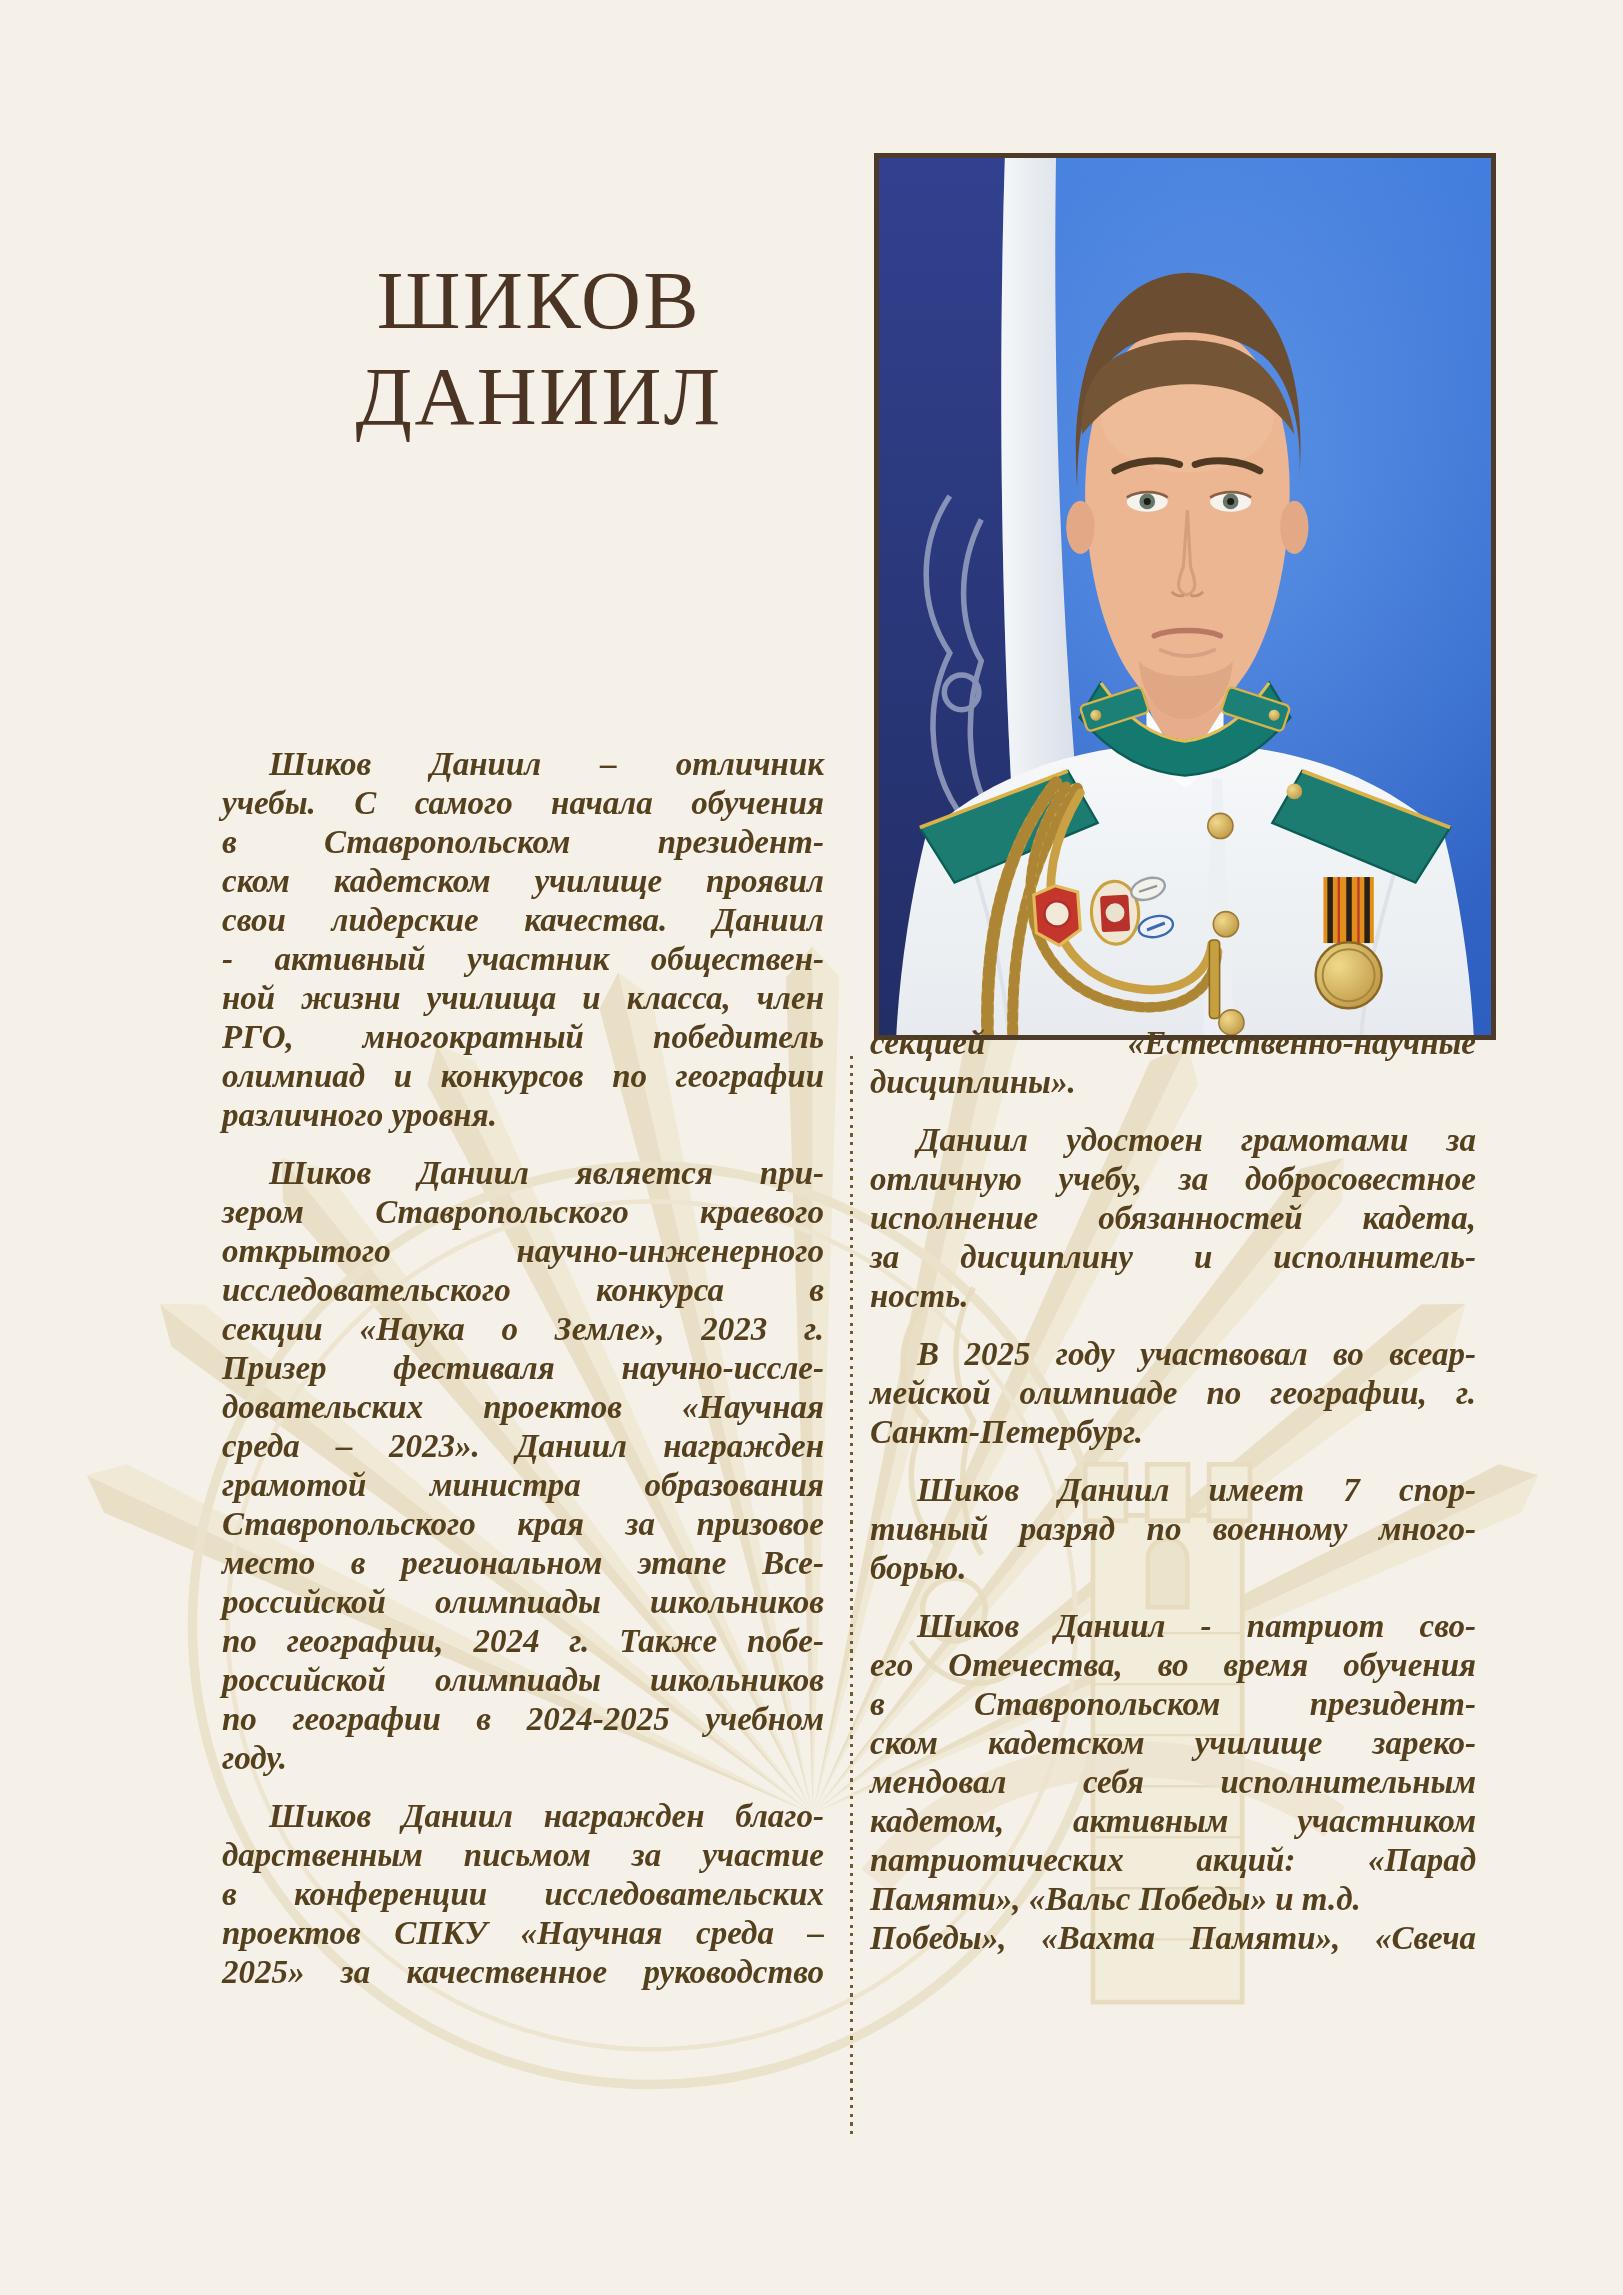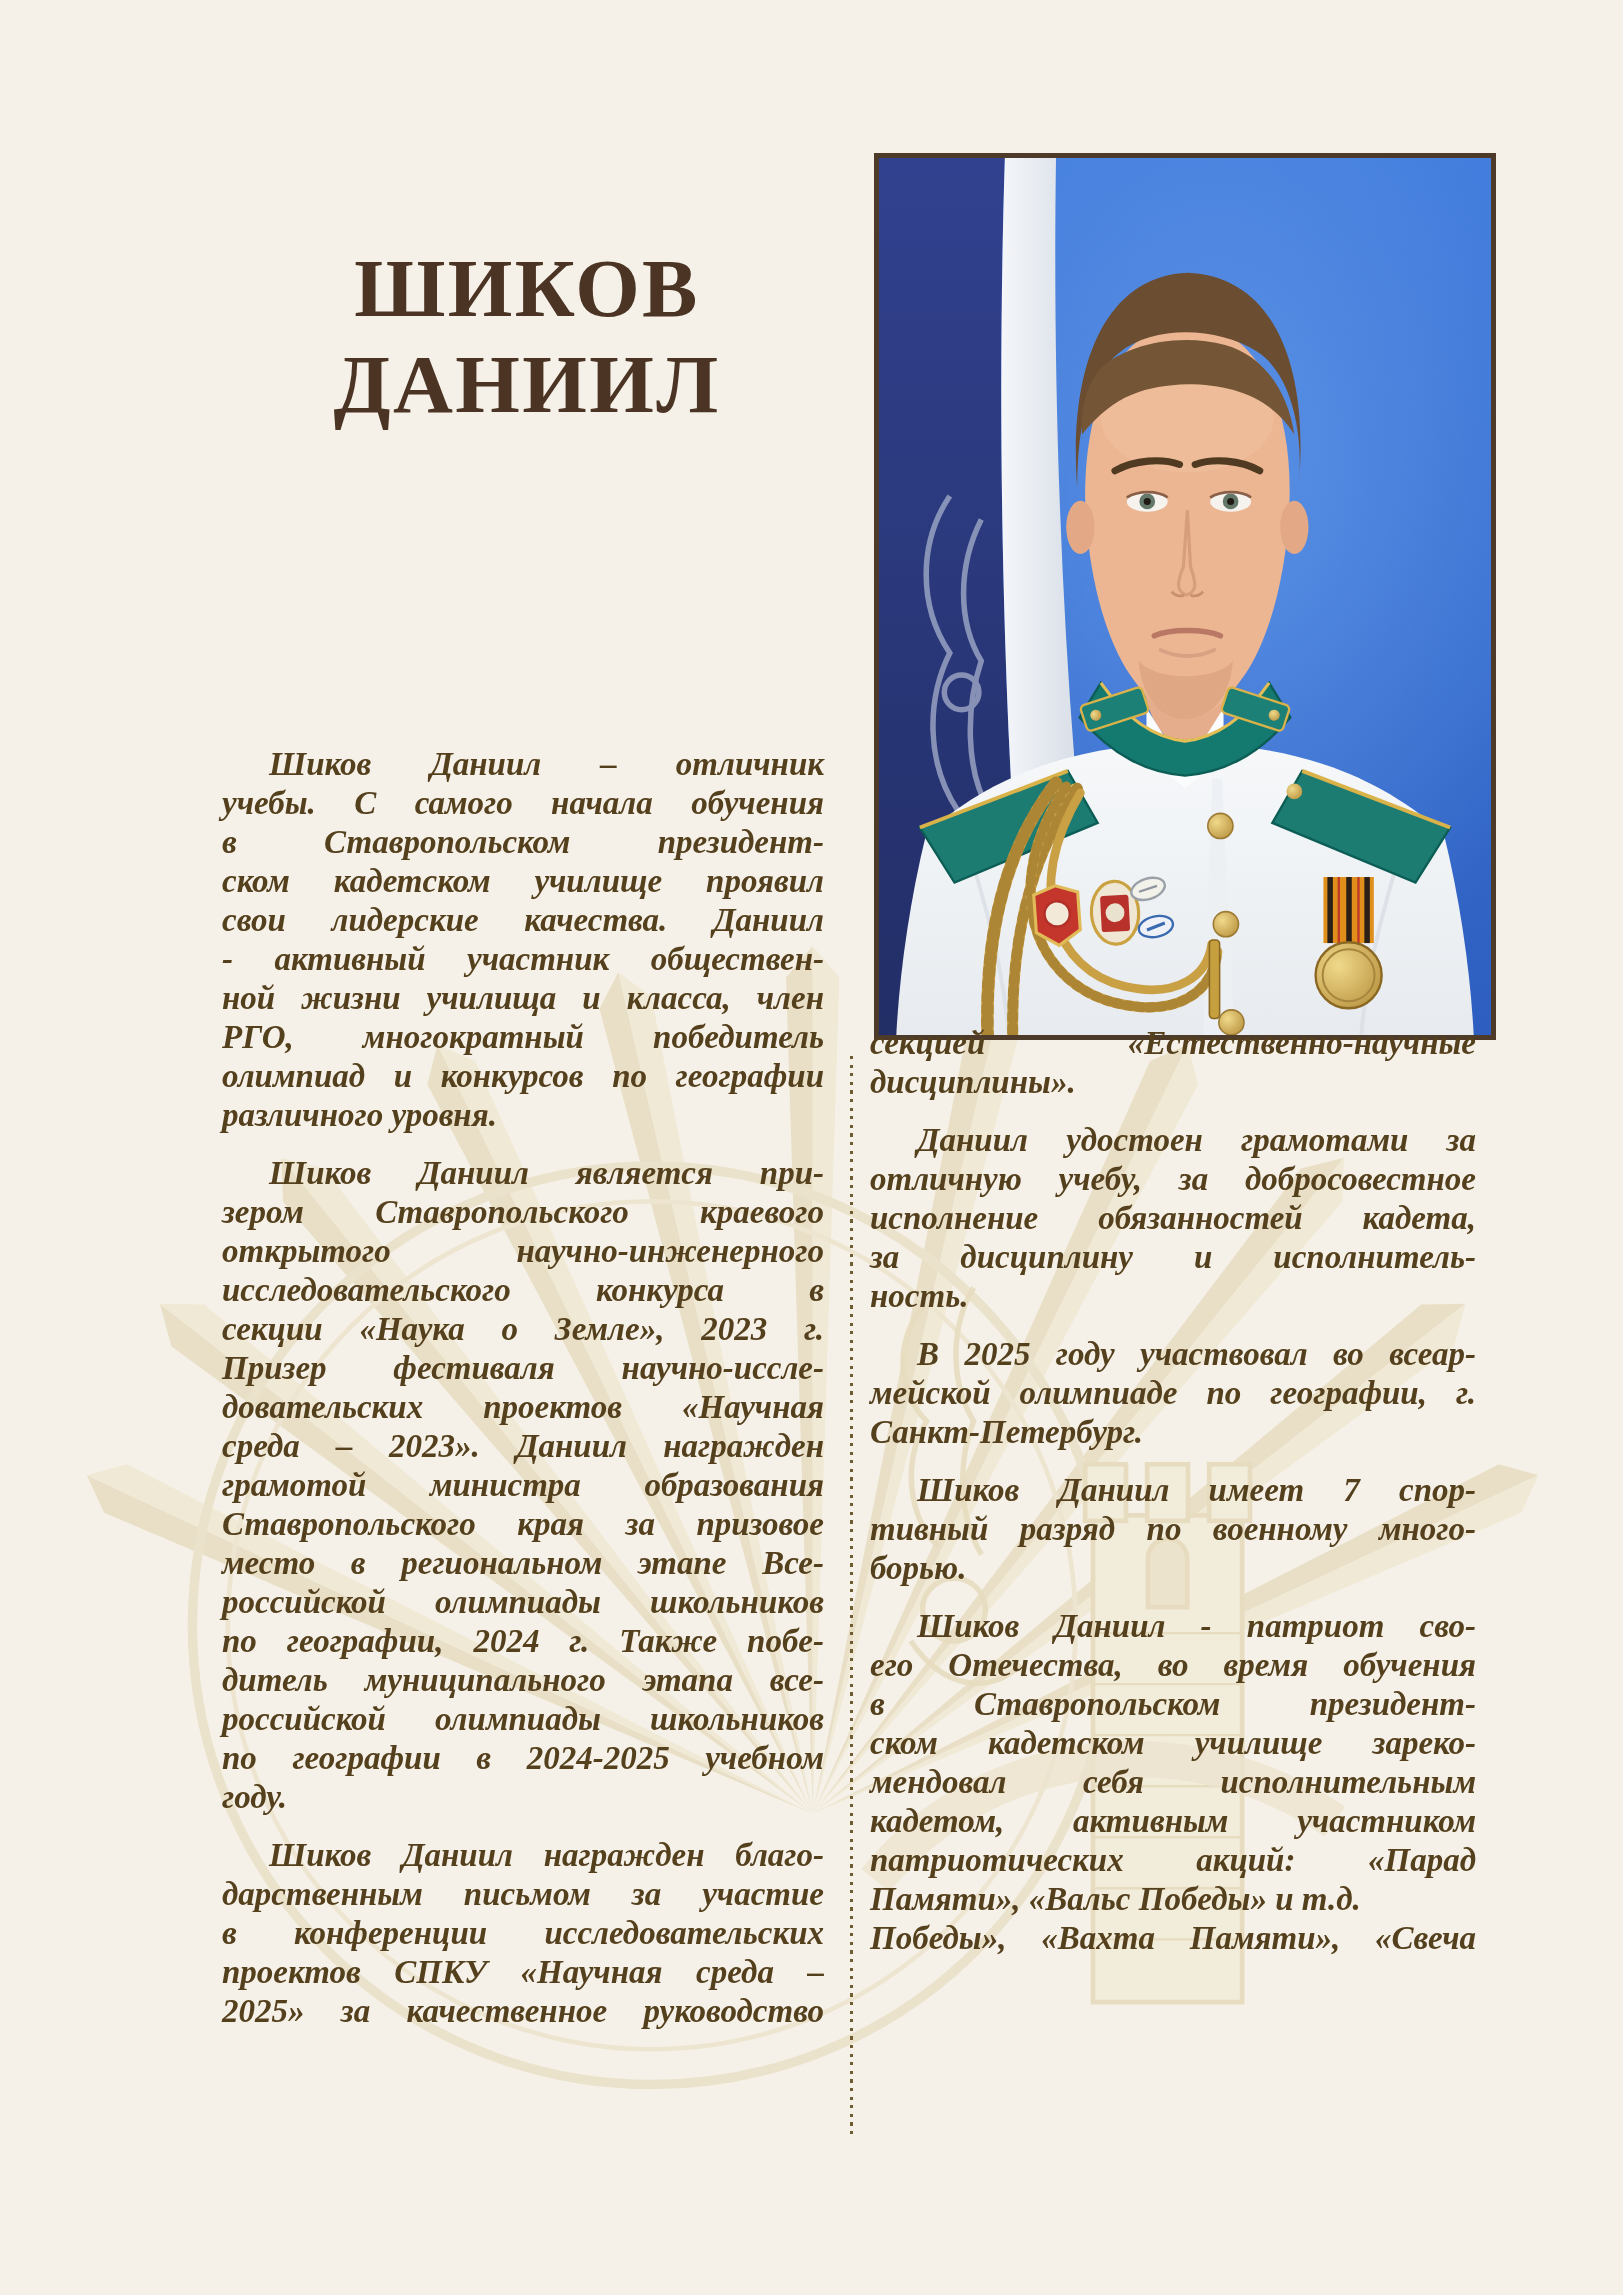--- a/index.html
+++ b/index.html
@@ -4,22 +4,22 @@
 <style>
   html,body{margin:0;padding:0;}
   body{
     width:1623px;height:2295px;position:relative;overflow:hidden;
     background:#f5f1e8;
     font-family:"Liberation Serif", serif;
   }
   .watermark{position:absolute;left:0;top:0;z-index:0;pointer-events:none;}
   .page-title{
     position:absolute;left:222px;top:236px;width:602px;z-index:2;
-    margin:4px;text-align:center;
-    color:#4b3424;font-weight:bold;font-style:normal;
+    margin:16px;text-align:center;
+    color:#4b3424;font-weight:normal;font-style:normal;
     font-size:83px;line-height:96px;letter-spacing:2.4px;
   }
   .title-line{display:block;}
   .photo-frame{
     position:absolute;left:874px;top:153px;width:622px;height:887px;z-index:2;
     margin:0;border:5.5px solid #4e3a29;box-sizing:border-box;background:#3a74d8;
   }
   .photo-frame svg{display:block;width:100%;height:100%;}
   .col{
     position:absolute;z-index:2;
@@ -296,21 +296,20 @@
       <span class="line">исследовательского конкурса в</span>
       <span class="line">секции «Наука о Земле», 2023 г.</span>
       <span class="line">Призер фестиваля научно-иссле-</span>
       <span class="line">довательских проектов «Научная</span>
       <span class="line">среда – 2023». Даниил награжден</span>
       <span class="line">грамотой министра образования</span>
       <span class="line">Ставропольского края за призовое</span>
       <span class="line">место в региональном этапе Все-</span>
       <span class="line">российской олимпиады школьников</span>
       <span class="line">по географии, 2024 г. Также побе-</span>
-      <span class="line">дитель муниципального этапа все-</span>
       <span class="line">российской олимпиады школьников</span>
       <span class="line">по географии в 2024-2025 учебном</span>
       <span class="line last">году.</span>
     </p>
     <p class="para indent">
       <span class="line">Шиков Даниил награжден благо-</span>
       <span class="line">дарственным письмом за участие</span>
       <span class="line">в конференции исследовательских</span>
       <span class="line">проектов СПКУ «Научная среда –</span>
       <span class="line">2025» за качественное руководство</span>

